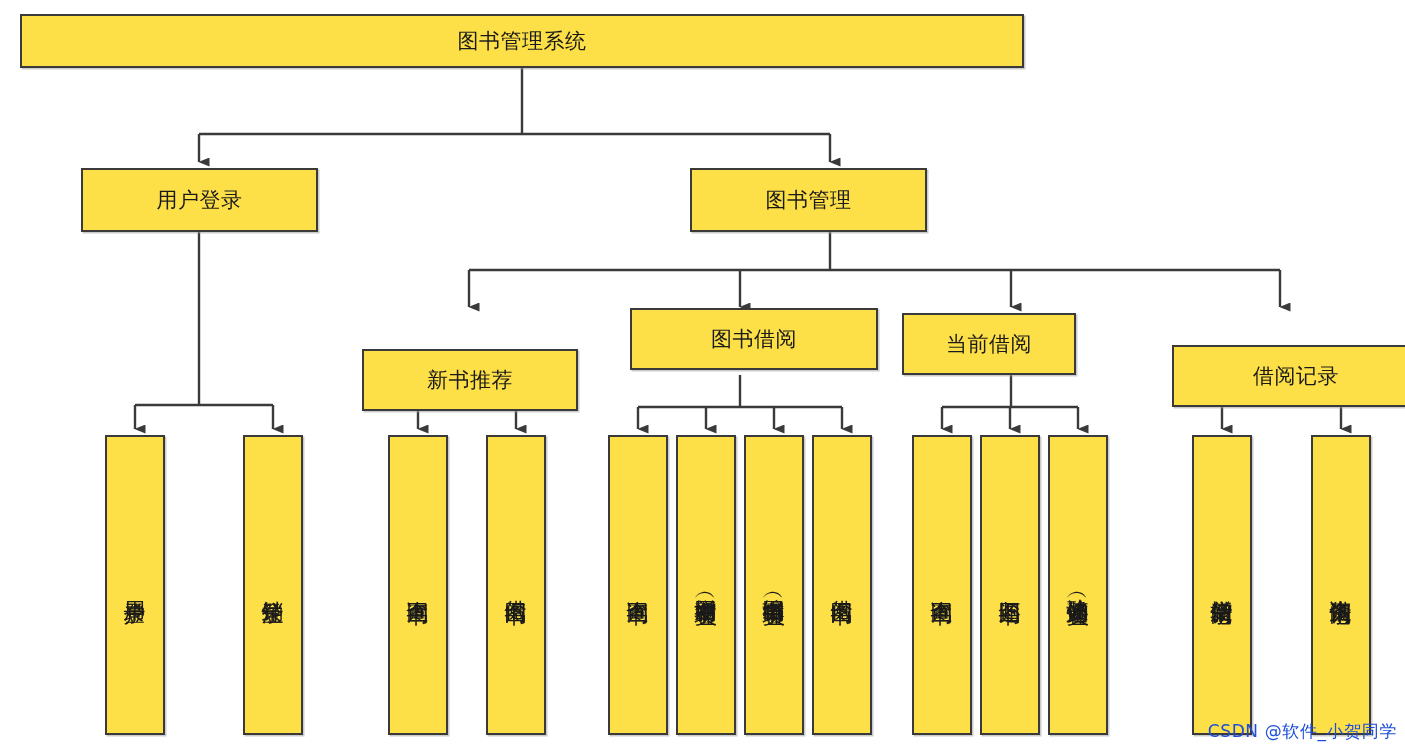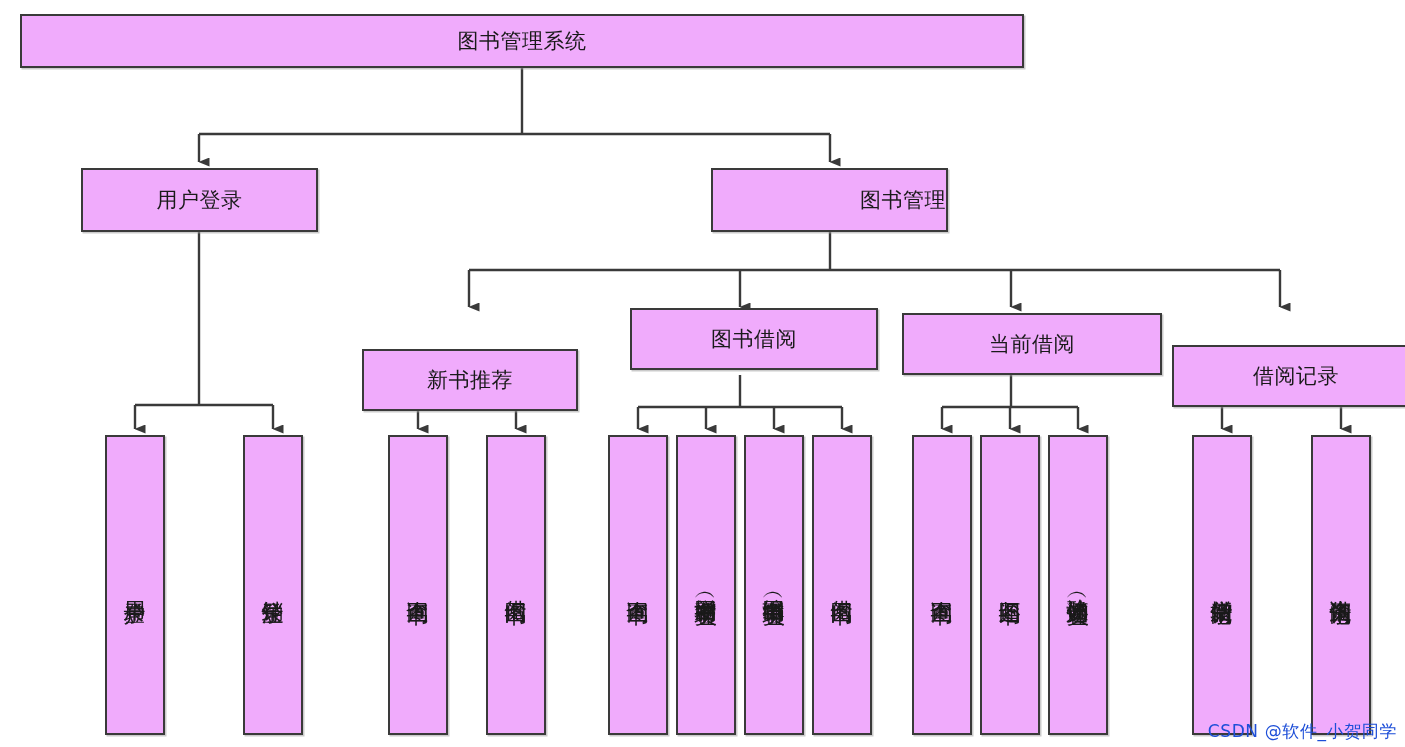--- a/index.html
+++ b/index.html
@@ -23,21 +23,21 @@
     position: absolute;
     left: 0;
     top: 0;
     width: 1405px;
     height: 747px;
     pointer-events: none;
   }
   .node {
     position: absolute;
     box-sizing: border-box;
-    background: #f0abfc;
+    background: #fde047;
     border: 2px solid #3a3a3a;
     display: flex;
     align-items: center;
     justify-content: center;
     box-shadow: 1.5px 1.5px 0 rgba(160,160,160,0.55);
   }
   .node-label {
     color: #1a1a1a;
     font-size: 21px;
     line-height: 1.18;
@@ -119,33 +119,33 @@
   </svg>
 
   <div class="node" style="left:20px; top:14px; width:1004px; height:54px;">
     <span class="node-label">图书管理系统</span>
   </div>
 
   <div class="node" style="left:81px; top:168px; width:237px; height:64px;">
     <span class="node-label">用户登录</span>
   </div>
 
-  <div class="node" style="left:711px; top:168px; width:237px; height:64px;justify-content:flex-end;">
+  <div class="node" style="left:690px; top:168px; width:237px; height:64px;">
     <span class="node-label">图书管理</span>
   </div>
 
   <div class="node" style="left:362px; top:313px; width:216px; height:62px;margin-top:36px;">
     <span class="node-label">新书推荐</span>
   </div>
 
   <div class="node" style="left:630px; top:308px; width:248px; height:62px;">
     <span class="node-label">图书借阅</span>
   </div>
 
-  <div class="node" style="left:902px; top:313px; width:260px; height:62px;">
+  <div class="node" style="left:902px; top:313px; width:174px; height:62px;">
     <span class="node-label">当前借阅</span>
   </div>
 
   <div class="node" style="left:1172px; top:313px; width:248px; height:62px;margin-top:32px;">
     <span class="node-label">借阅记录</span>
   </div>
 
   <div class="node vertical" style="left:105px; top:435px; width:60px; height:300px;">
     <span class="node-label">用户登录</span>
   </div>

